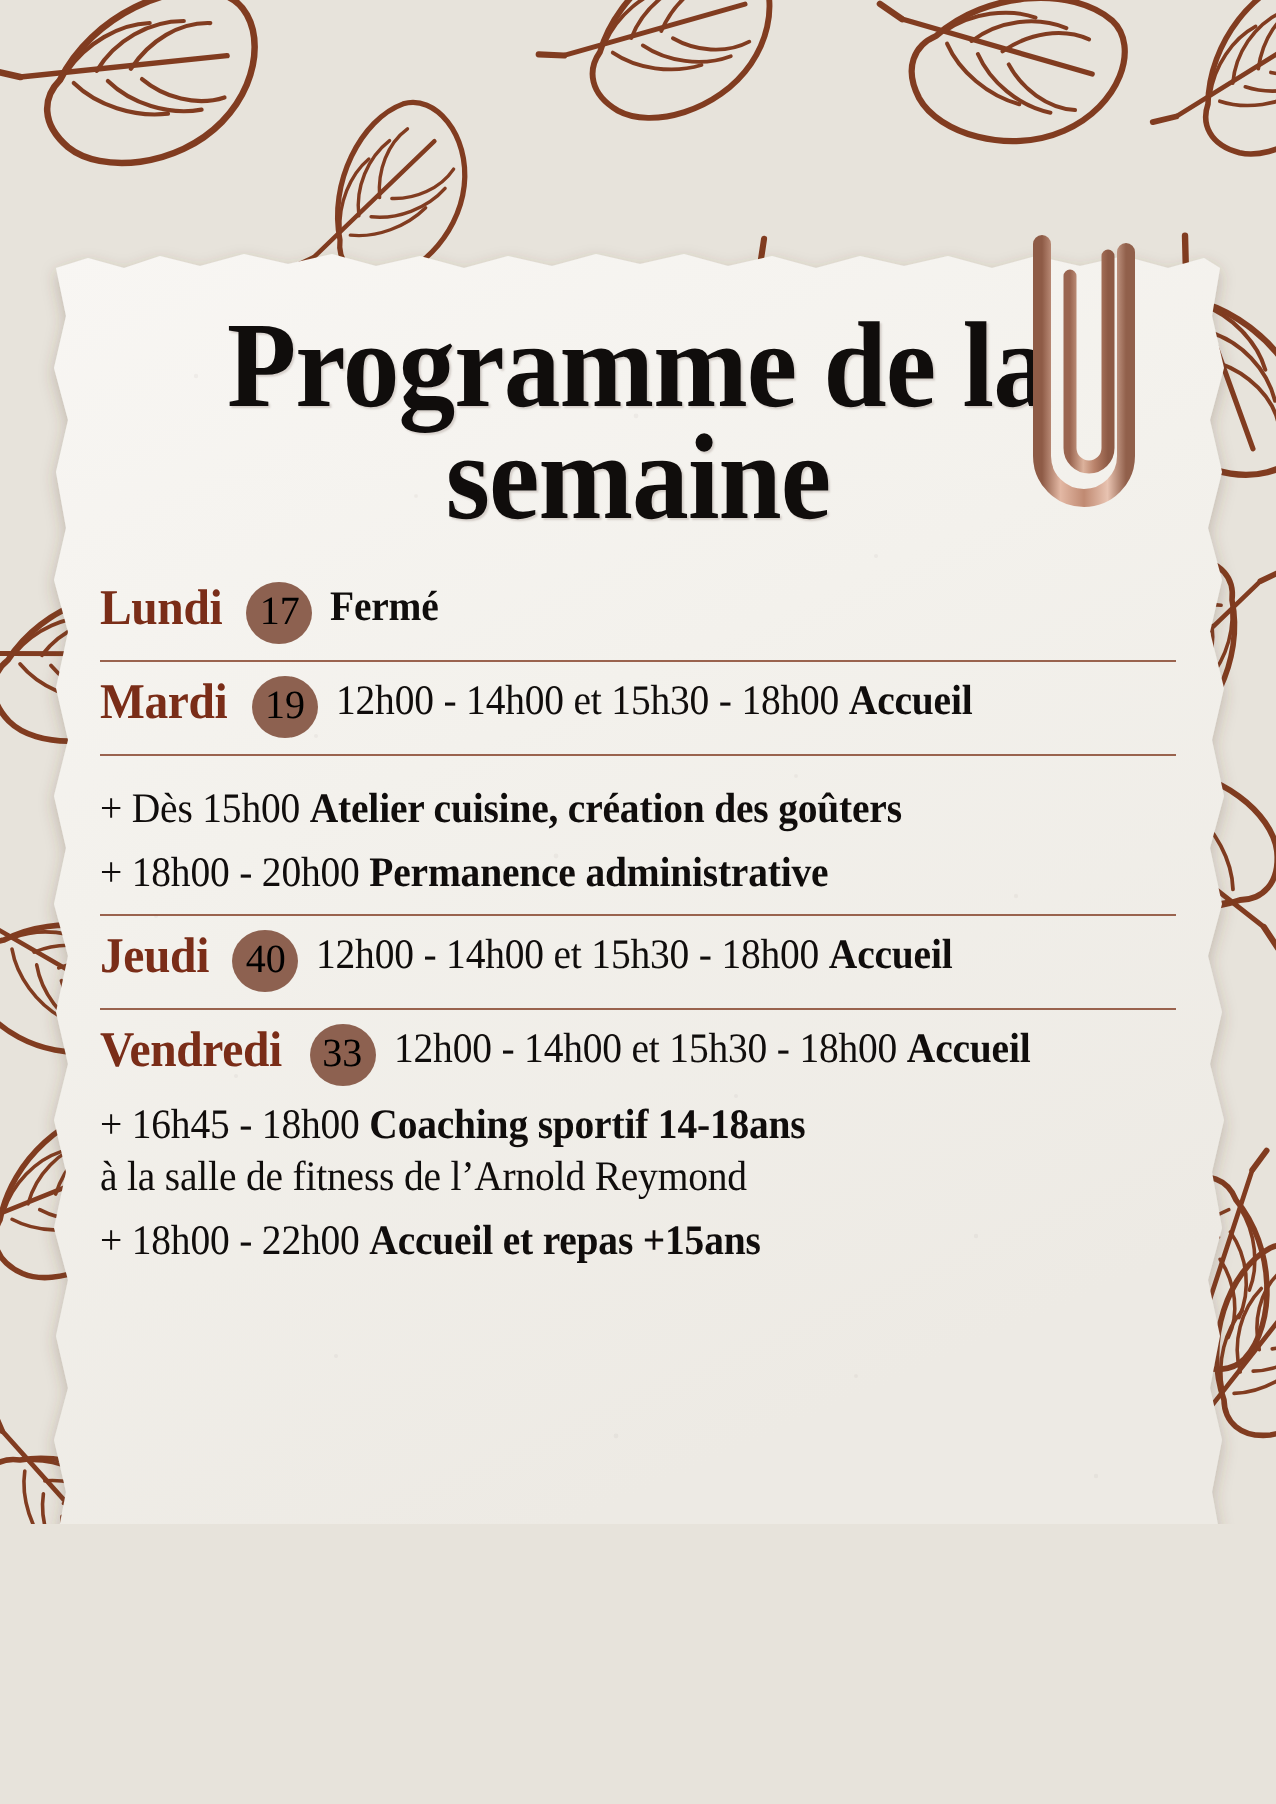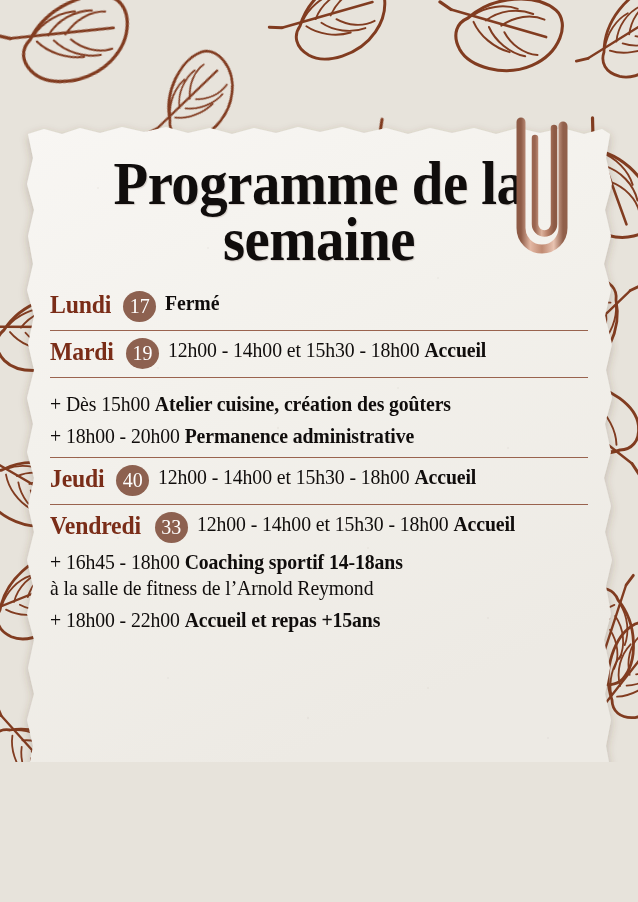--- a/index.html
+++ b/index.html
@@ -109,21 +109,21 @@
     transform: scaleX(.95);
     transform-origin: left center;
   }
 
   .day-badge {
     flex: 0 0 auto;
     width: 33px;
     height: 31px;
     border-radius: 50%;
     background: #8d6150;
-    color: #ffffff;
+    color: #000000;
     font-family: "Liberation Serif", "DejaVu Serif", serif;
     font-size: 20px;
     font-weight: 400;
     display: flex;
     align-items: center;
     justify-content: center;
     line-height: 1;
   }
 
   .day-main {

